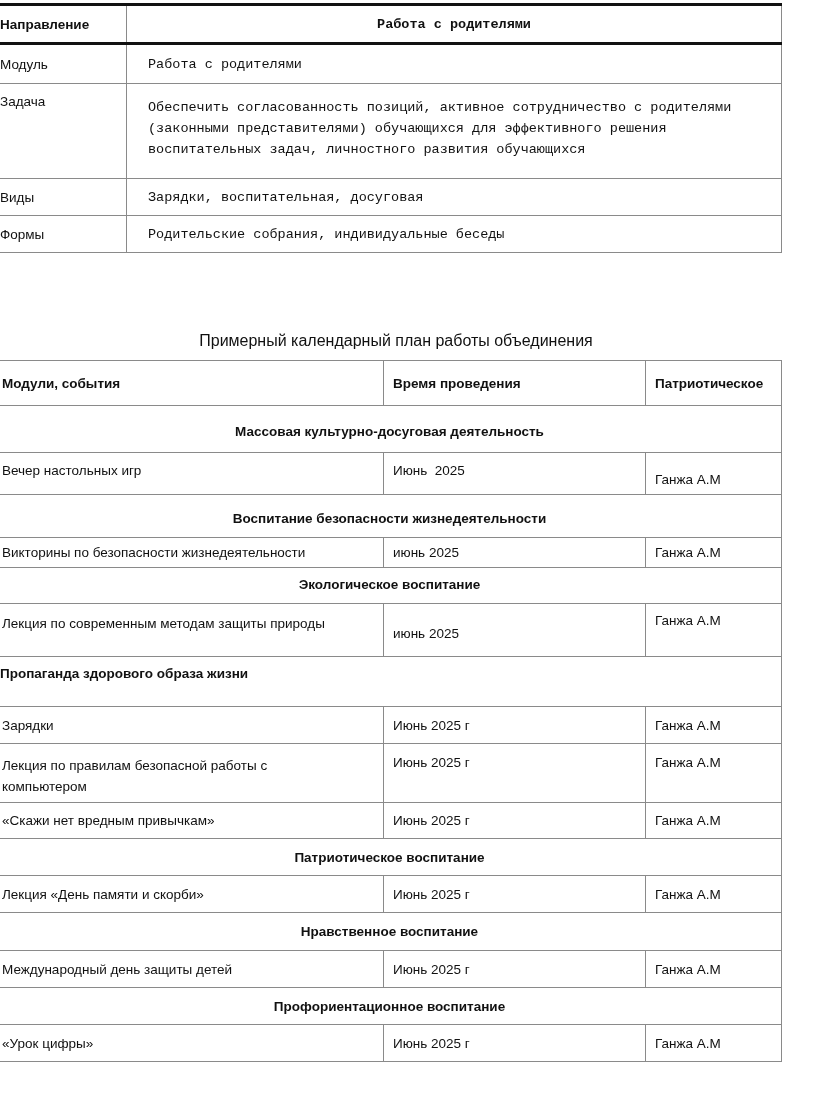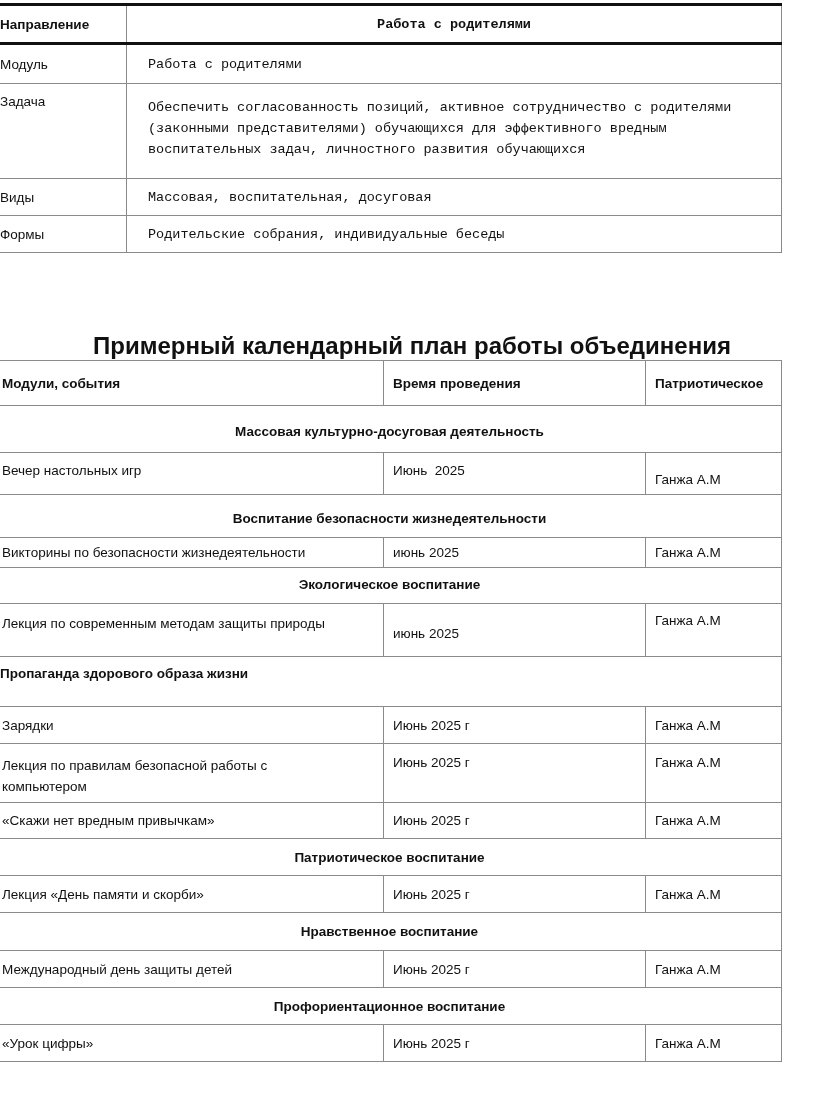--- a/index.html
+++ b/index.html
@@ -14,21 +14,21 @@
   .t1 tr.head td.c2 { text-align: center; padding-left: 0; }
   .t1 tr.r-mod td { height: 38px; vertical-align: middle; }
   .t1 tr.r-task td { height: 81px; }
   .t1 tr.r-task td.c1 { padding-top: 10px; }
   .t1 tr.r-task td.c2 { padding-top: 13px; line-height: 21px; padding-right: 8px; }
   .t1 tr.r-vid td, .t1 tr.r-form td { height: 36px; vertical-align: middle; }
   .t1 tr.r-form td { border-bottom: 1px solid #8a8a8a; }
   .t1 td.c1.first { border-left: none; }
 
   .title { position: absolute; left: 0; width: 792px; top: 332px; text-align: center;
-           font-size: 24px; font-weight: bold; margin-left: 16px; }
+           font-size: 16px; font-weight: normal; }
 
   
   .t2 { position: absolute; left: -2px; top: 360px; width: 784px; border-collapse: collapse; }
   .t2 td { border: 1px solid #8a8a8a; padding: 0; vertical-align: middle; }
   .t2 td:first-child { border-left: none; }
   .t2 td.a { width: 341px; padding-left: 4px; }
   .t2 td.b { width: 252px; padding-left: 9px; }
   .t2 td.c { padding-left: 9px; }
   .t2 .hdr td { font-weight: bold; height: 44px; }
   .t2 .sec td { font-weight: bold; text-align: center; }
@@ -43,25 +43,25 @@
       <tr class="head">
     <td class="c1 first">Направление</td>
     <td class="c2">Работа с родителями</td>
   </tr>
   <tr class="r-mod">
     <td class="c1 first">Модуль</td>
     <td class="c2">Работа с родителями</td>
   </tr>
   <tr class="r-task">
     <td class="c1 first">Задача</td>
-    <td class="c2">Обеспечить согласованность позиций, активное сотрудничество с родителями (законными представителями) обучающихся для эффективного вредным воспитательных задач, личностного развития обучающихся</td>
+    <td class="c2">Обеспечить согласованность позиций, активное сотрудничество с родителями (законными представителями) обучающихся для эффективного решения воспитательных задач, личностного развития обучающихся</td>
   </tr>
   <tr class="r-vid">
     <td class="c1 first">Виды</td>
-    <td class="c2">Массовая, воспитательная, досуговая</td>
+    <td class="c2">Зарядки, воспитательная, досуговая</td>
   </tr>
   <tr class="r-form">
     <td class="c1 first">Формы</td>
     <td class="c2">Родительские собрания, индивидуальные беседы</td>
   </tr>
 </tbody>
   </table>
 
 <div class="title">Примерный календарный план работы объединения</div>
 

